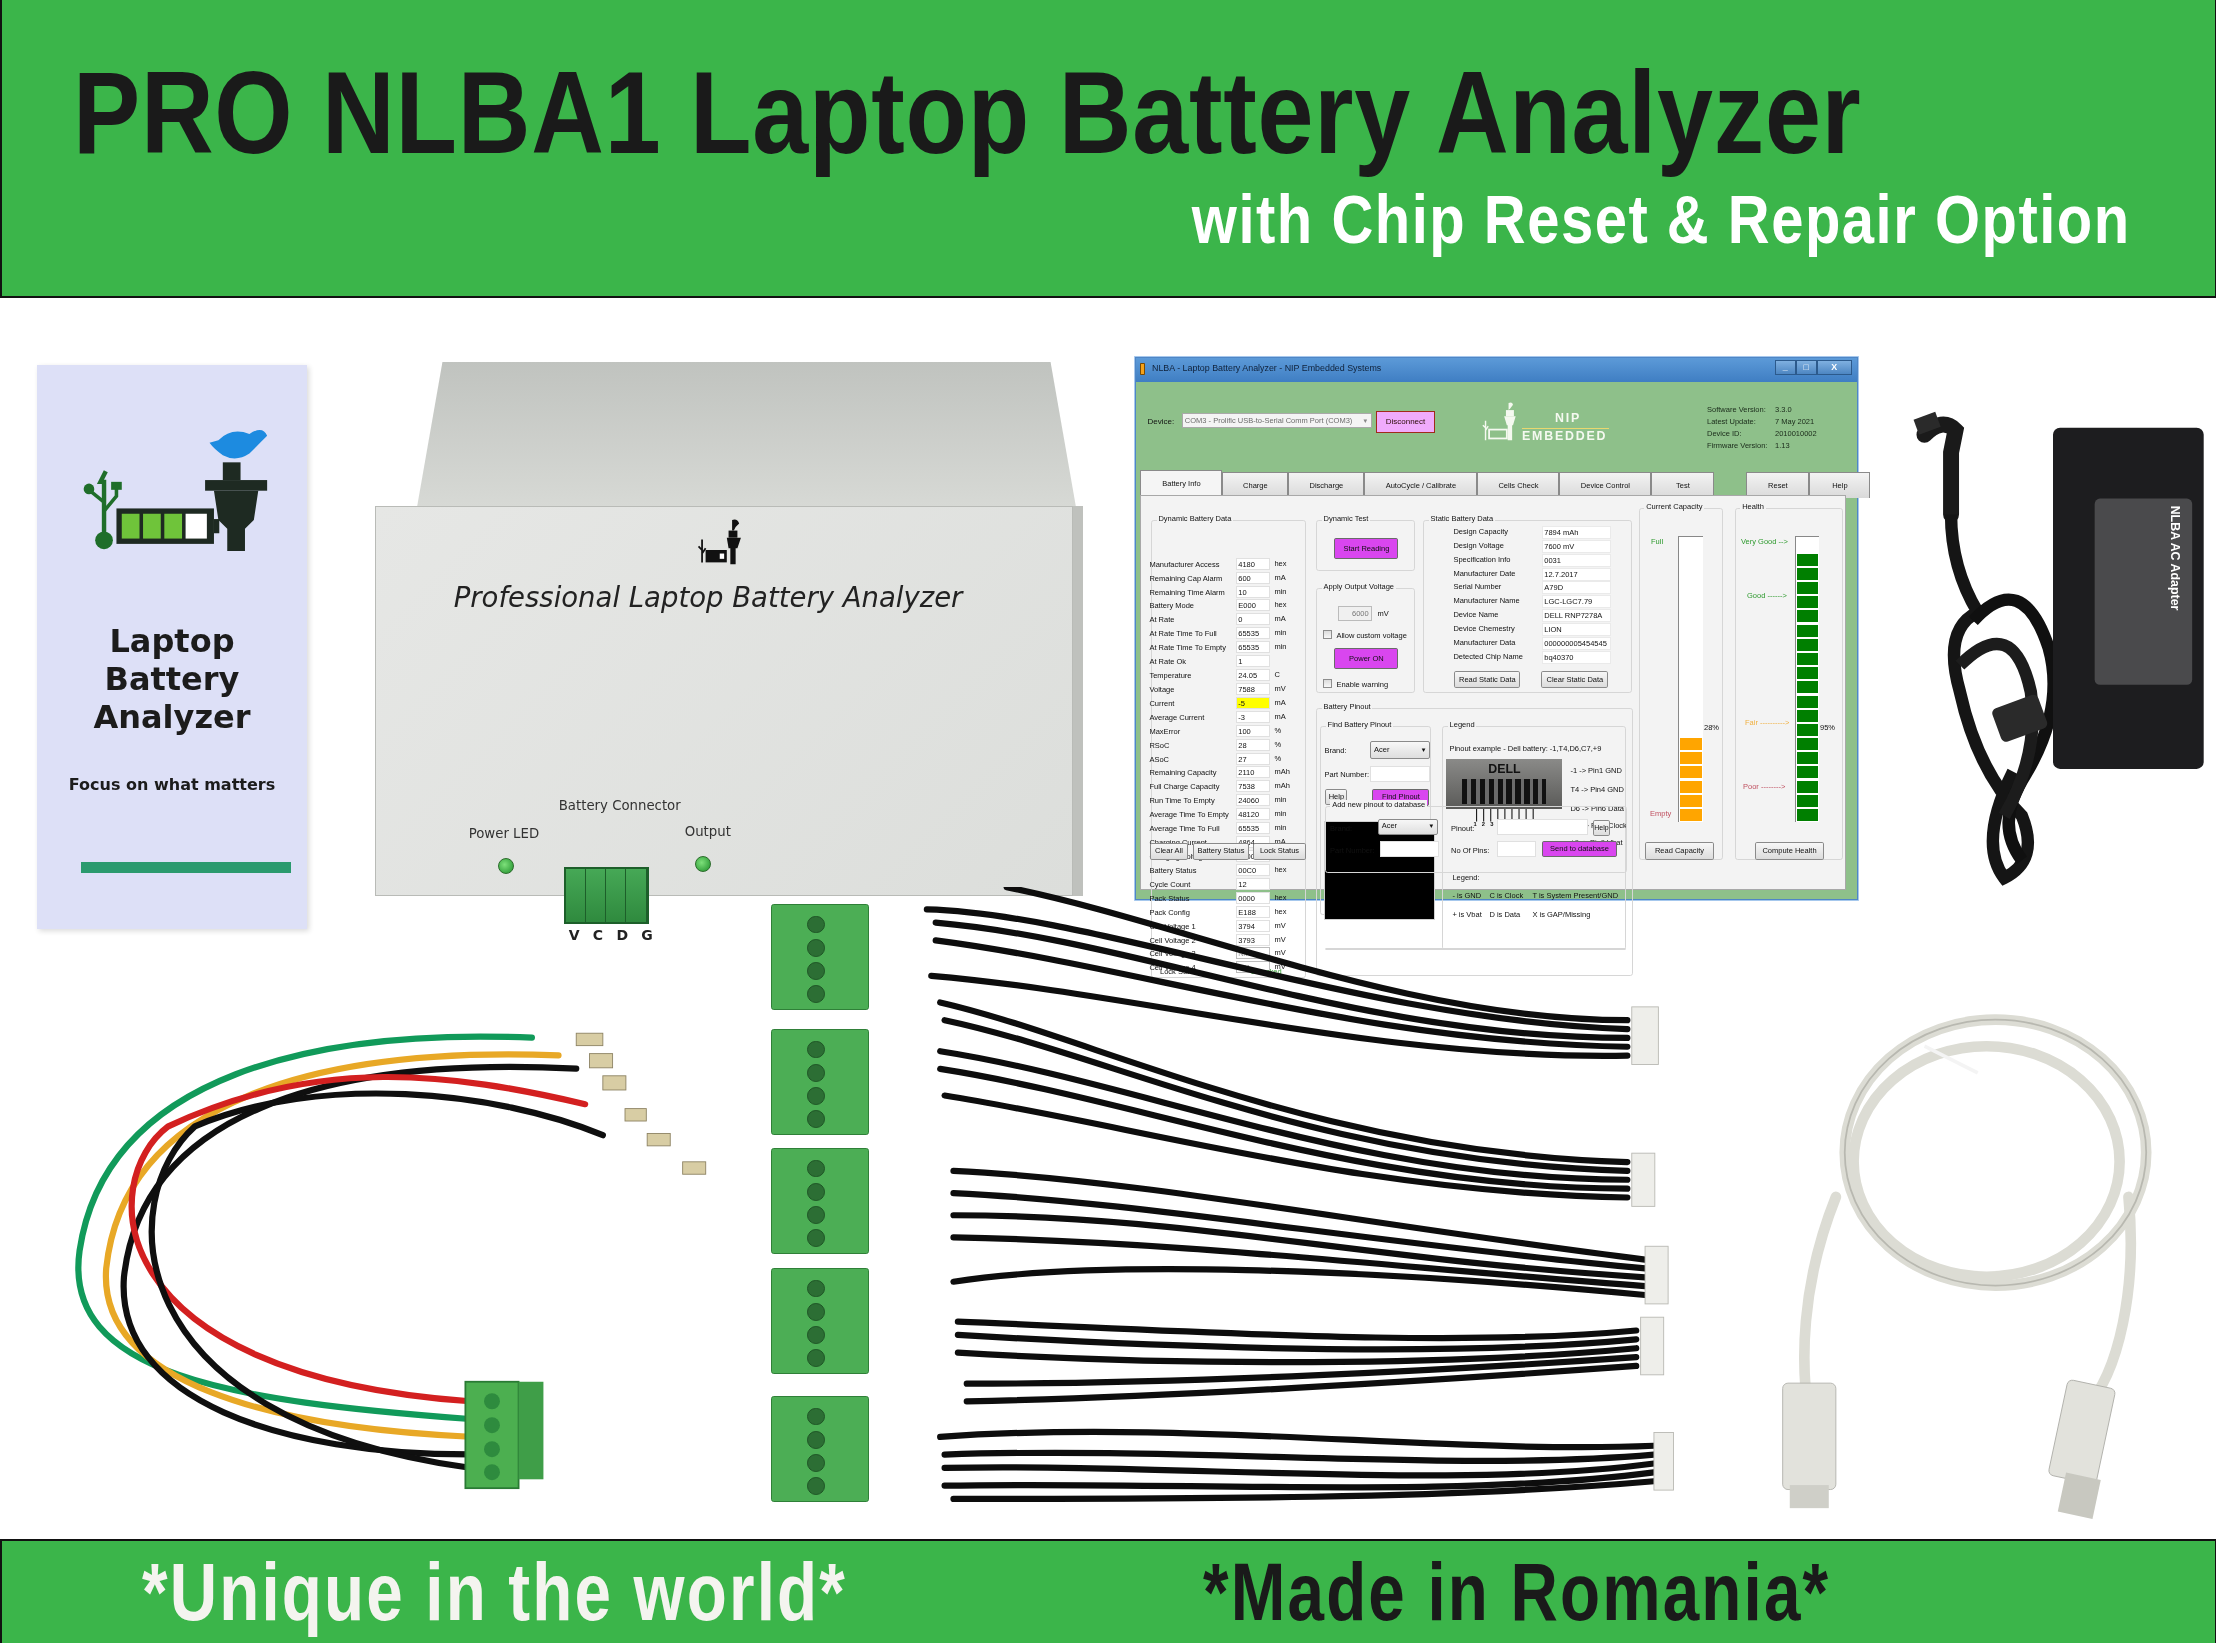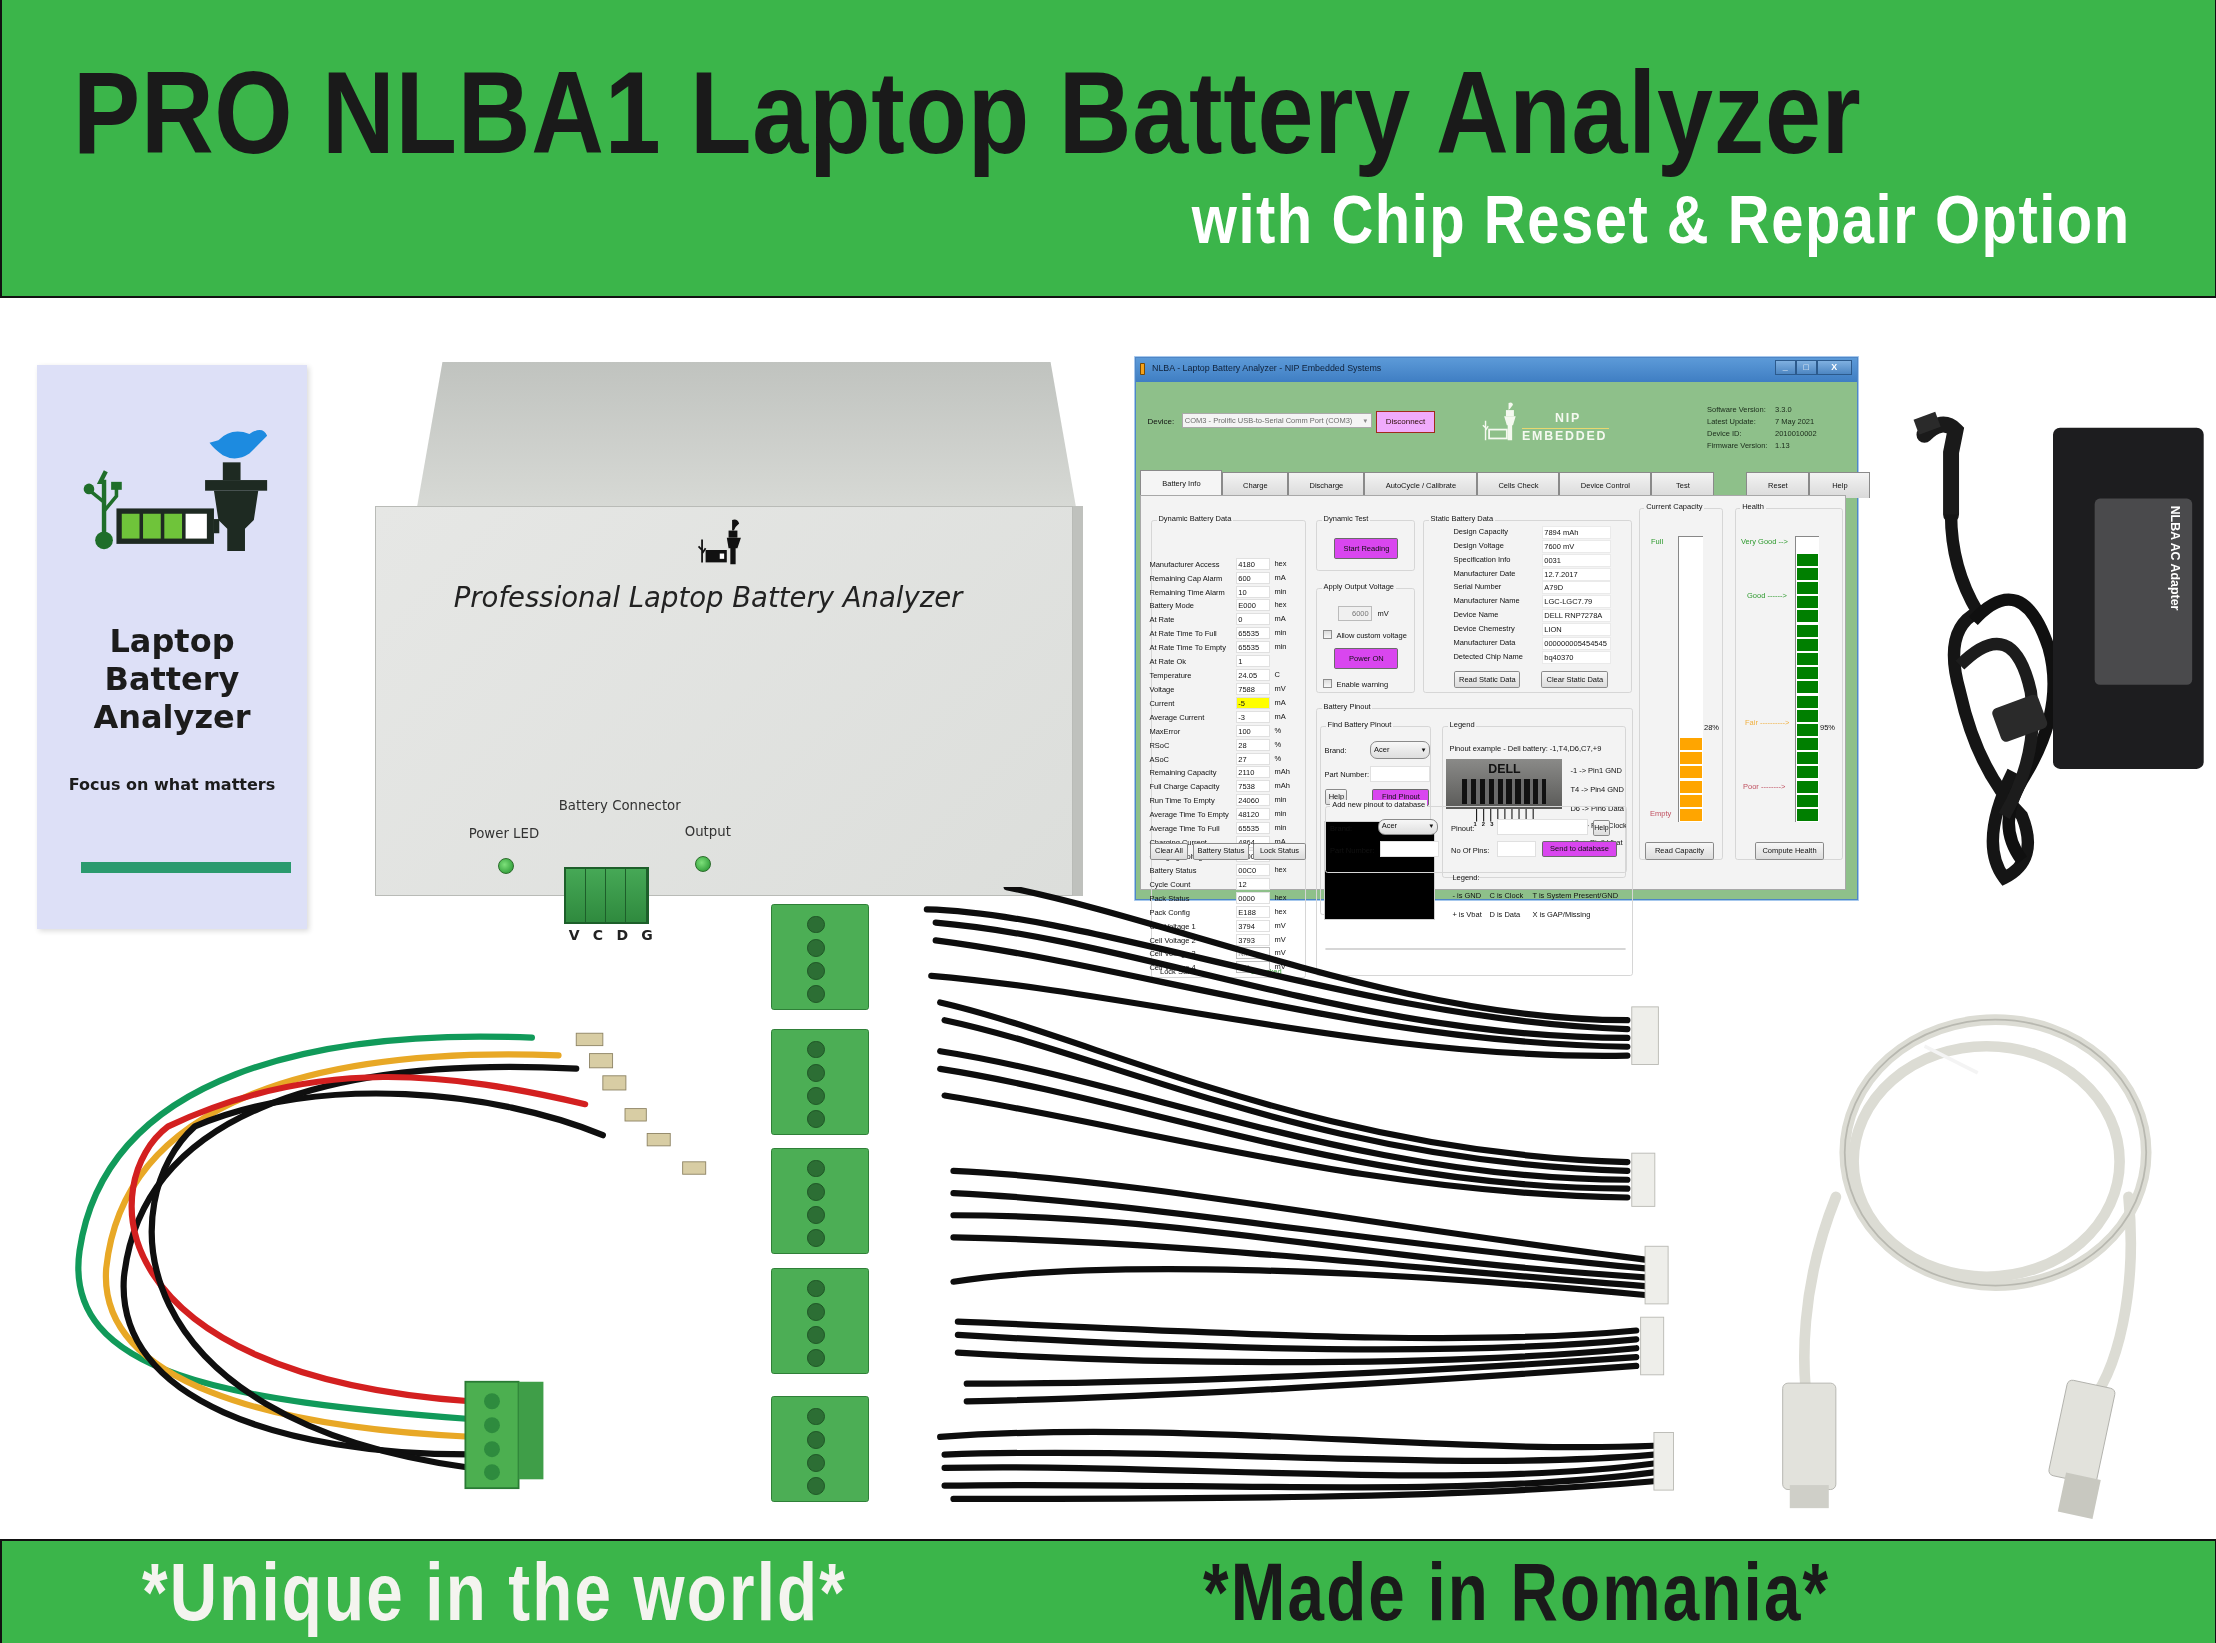--- a/index.html
+++ b/index.html
@@ -75,21 +75,21 @@
   .dyn-row .k { position: absolute; left: 0; top: 1.8px; white-space: nowrap; }
   .dyn-row .v { position: absolute; left: 87px; top: 0; width: 34px; height: 12.4px; background: #fff; border: 0.9px solid #e0e0e0; padding-left: 0.9px; line-height: 11.5px; }
   .dyn-row .v.hl { background: #ffff00; }
   .dyn-row .v.na { color: #999; border-color: #bcbcbc; }
   .dyn-row .u { position: absolute; left: 125px; top: 0.9px; }
 
   .btn { position: absolute; height: 15px; border: 0.9px solid #8a8a8a; border-radius: 1.8px; background: linear-gradient(#f7f7f7, #dcdcdc); font-size: 7.5px; text-align: center; line-height: 13.3px; color: #111; white-space: nowrap; }
   .btn.green { background: #d946ef; border-color: #6a6a6a; }
   .txt { position: absolute; font-size: 7.5px; color: #111; white-space: nowrap; }
   .inp { position: absolute; height: 12.4px; background: #fff; border: 0.9px solid #e0e0e0; font-size: 7.5px; line-height: 10.6px; padding-left: 1.8px; color: #111; white-space: nowrap; overflow: hidden; }
-  .sel { position: absolute; height: 14px; background: linear-gradient(#f7f7f7, #dedede); border: 0.9px solid #8a8a8a; border-radius: 7px; font-size: 7.5px; line-height: 12.4px; padding-left: 2.7px; color: #111; }
+  .sel { position: absolute; height: 14px; background: linear-gradient(#f7f7f7, #dedede); border: 0.9px solid #8a8a8a; border-radius: 2px; font-size: 7.5px; line-height: 12.4px; padding-left: 2.7px; color: #111; }
   .sel .arr { position: absolute; right: 2.7px; top: 0; font-size: 6.2px; }
   .chk { position: absolute; width: 8.9px; height: 8.9px; border: 0.9px solid #8d8d8d; background: linear-gradient(#dcdcdc, #f7f7f7); }
 
   .st-row { position: absolute; left: 46px; height: 13.3px; font-size: 7.5px; color: #111; }
   .st-row .k { position: absolute; left: 0; top: 0.9px; white-space: nowrap; }
   .st-row .v { position: absolute; left: 89px; top: 0; width: 69px; height: 13.3px; background: #fff; border: 0.9px solid #eaeaea; padding-left: 0.9px; line-height: 12.4px; white-space: nowrap; overflow: hidden; }
 
   .cap-bar { position: absolute; background: #fff; border-left: 0.9px solid #888; border-top: 0.9px solid #888; }
   .seg { position: absolute; left: 0.9px; right: 0.9px; }
 
@@ -456,21 +456,21 @@
       <div class="gl">Find Battery Pinout</div>
     </div>
     <div class="txt" style="left:183px; top:250px;">Brand:</div>
     <div class="sel" style="left:229px; top:245px; width:60px; height:17.7px; line-height:16px;"><span>Acer</span><span class="arr">▼</span></div>
     <div class="txt" style="left:183px; top:274px;">Part Number:</div>
     <div class="inp" style="left:229px; top:270px; width:60px; height:16px;"></div>
     <div class="btn" style="left:184px; top:293px; width:22px; height:16px;">Help</div>
     <div class="btn green" style="left:231px; top:293px; width:57px; height:17px;">Find Pinout</div>
     <div class="abs" style="left:183px; top:325px; width:111px; height:99px; background:#000; border:1.8px solid #d0d0d0;"></div>
 
-    <div class="grp" style="left:301px; top:230px; width:184px; height:152px;">
+    <div class="grp" style="left:301px; top:230px; width:184px; height:224px;">
       <div class="gl">Legend</div>
     </div>
     <div class="txt" style="left:308px; top:248px;">Pinout example - Dell battery:  -1,T4,D6,C7,+9</div>
     <div class="abs" style="left:305px; top:263px; width:116px; height:50px; background:linear-gradient(#8a8a88,#5a5a58);">
       <div style="position:absolute; left:0; width:100%; top:2.7px; text-align:center; font-weight:bold; font-size:12.4px; color:#111;">DELL</div>
       <div style="position:absolute; left:16px; top:19.5px; width:84px; height:25px; background:repeating-linear-gradient(90deg,#111 0 5.3px,#6b6b6b 5.3px 8.9px);"></div>
     </div>
     <svg class="abs" style="left:332px; top:313px;" width="62" height="17.7" viewBox="0 0 70 20">
       <g stroke="#111" stroke-width="1.2">
           <line x1="4" y1="0" x2="4" y2="14"></line>

